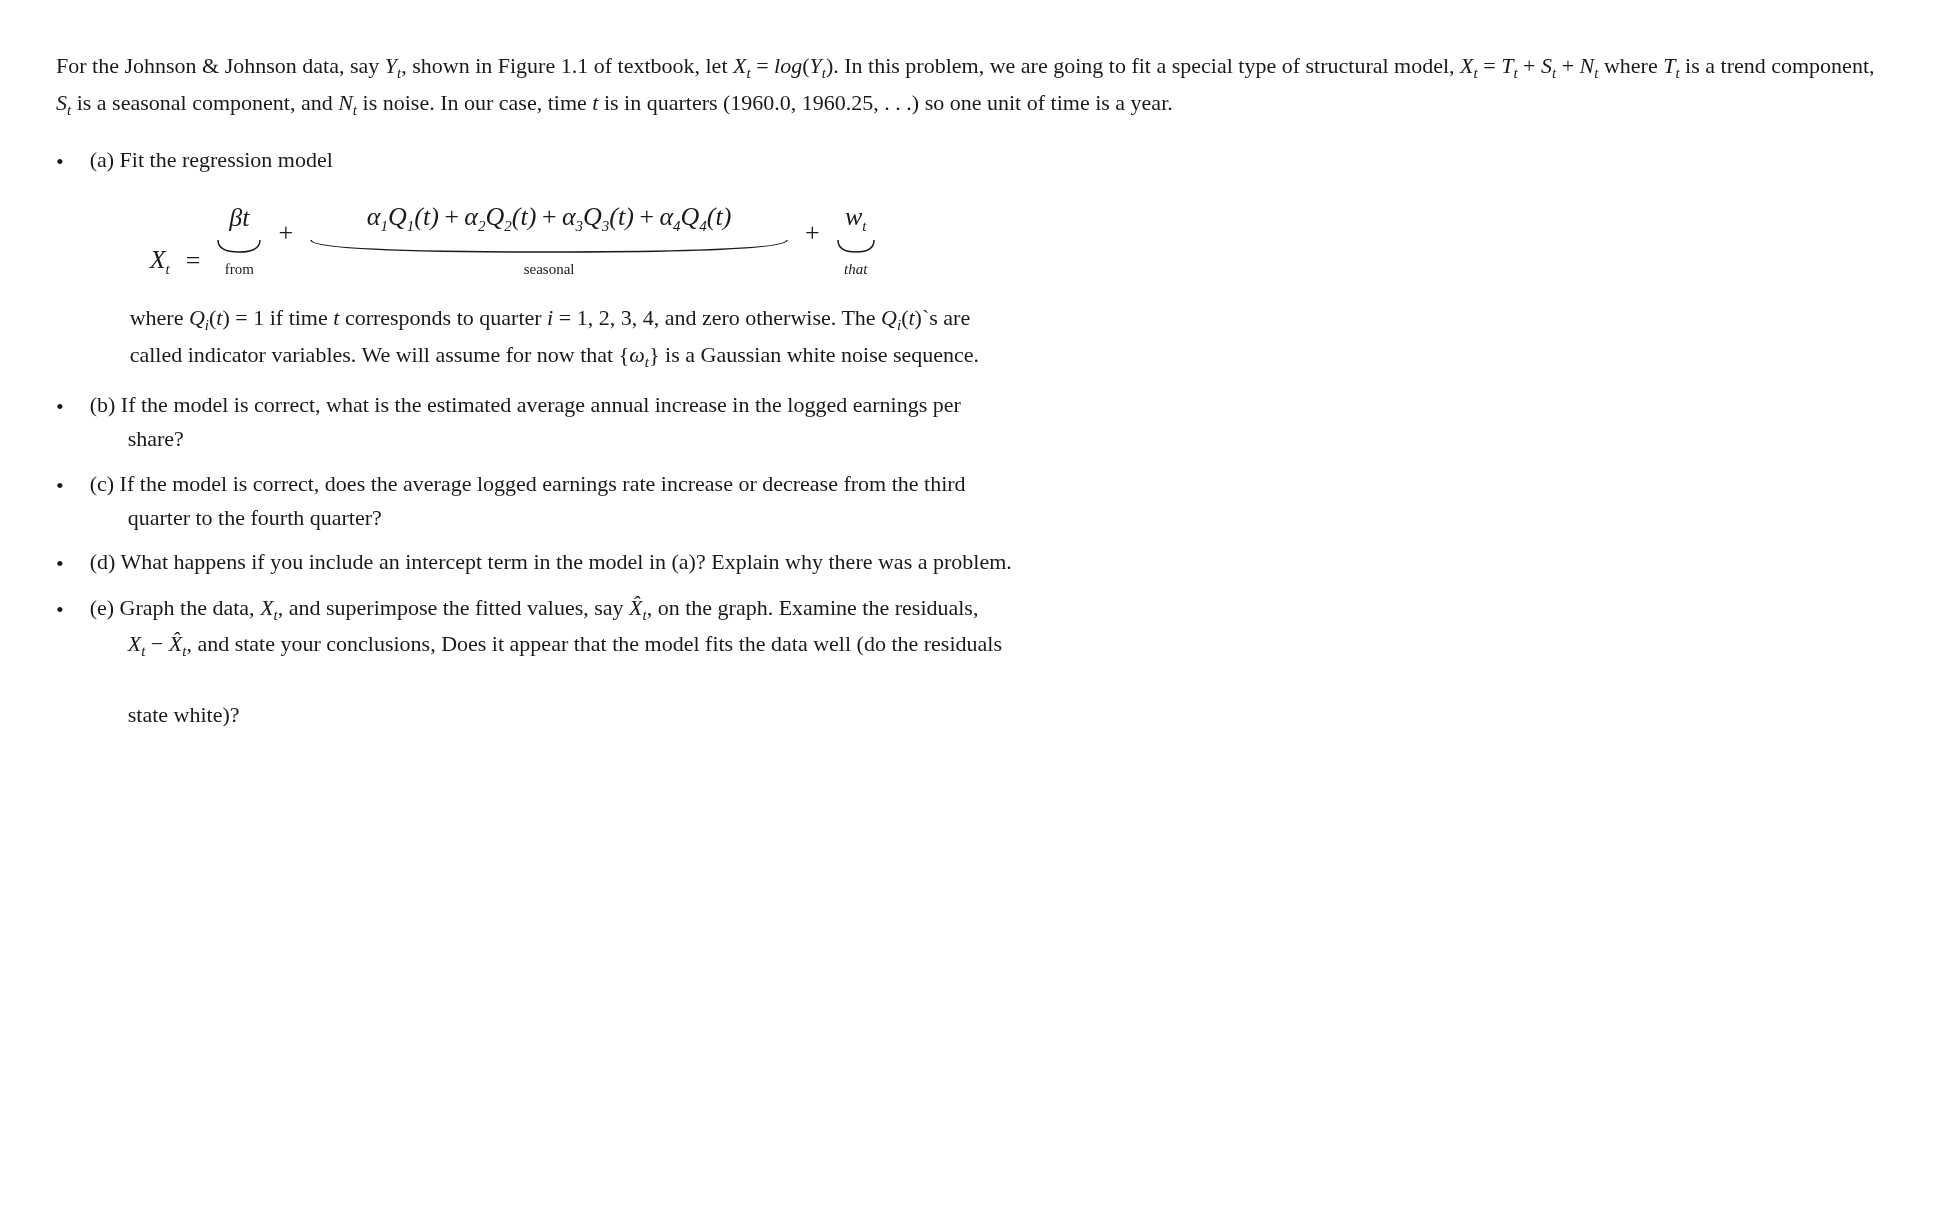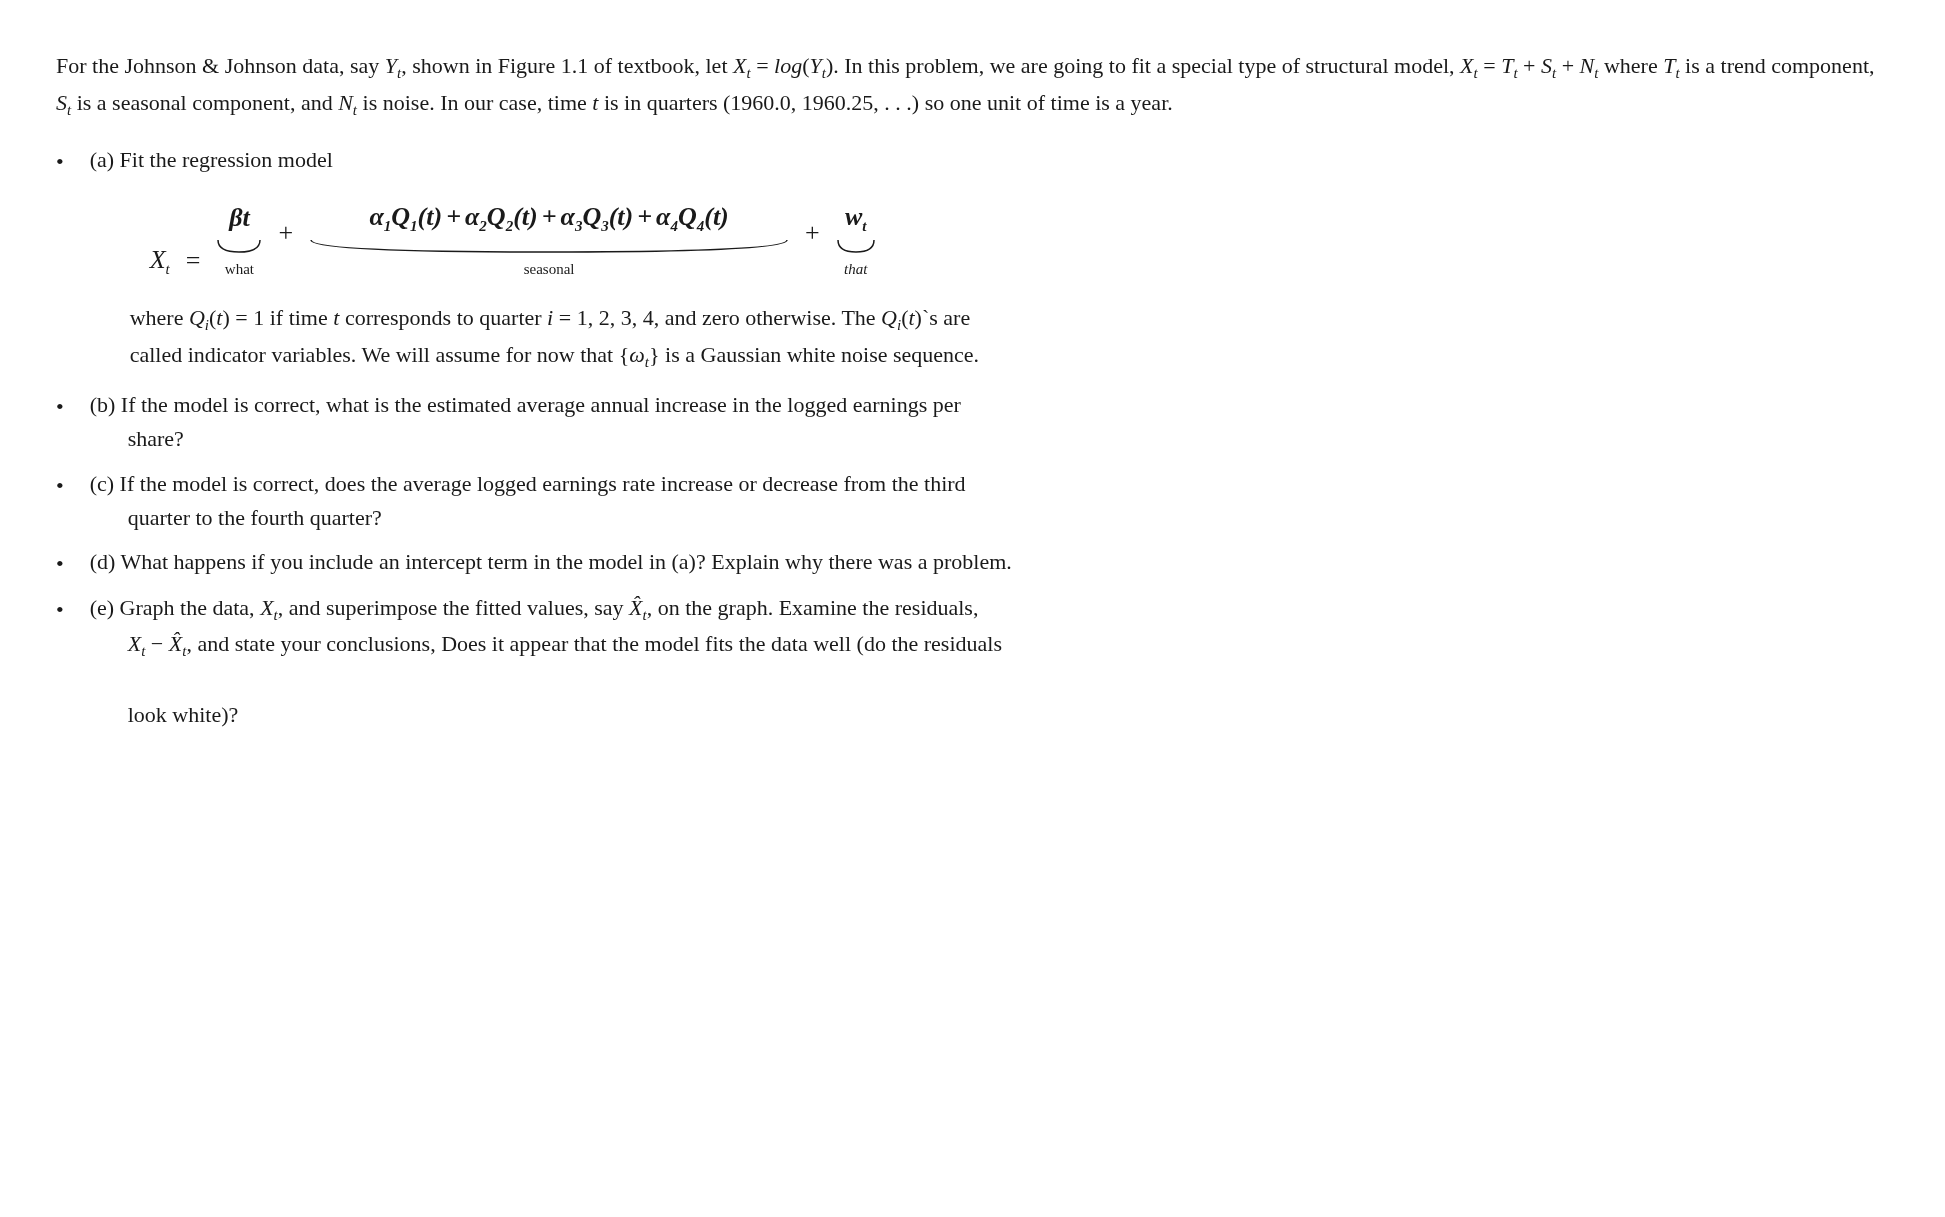--- a/index.html
+++ b/index.html
@@ -55,21 +55,20 @@
 
     .brace-group {
       display: flex;
       flex-direction: column;
       align-items: center;
     }
 
     .brace-content {
       display: flex;
       align-items: baseline;
-      font-weight: bold;
     }
 
     .underbrace-label {
       font-size: 15px;
       color: #1a1a1a;
       margin-top: 2px;
       text-align: center;
     }
 
     .underbrace-label.italic {
@@ -127,21 +126,21 @@
           <span style="font-style:italic; font-size:26px;"><i>X<sub>t</sub></i></span>
           <span style="font-size:26px; margin: 0 6px;">=</span>
 
           <div class="brace-group">
             <div class="brace-content" style="font-style:italic;">
               <i>βt</i>
             </div>
             <svg width="46" height="18" class="underbrace-svg">
               <path d="M2,2 Q2,14 23,14 Q44,14 44,2" fill="none" stroke="#1a1a1a" stroke-width="1.5"></path>
             </svg>
-            <span class="underbrace-label">what</span>
+            <span class="underbrace-label">from</span>
           </div>
 
           <span style="margin: 0 6px; padding-bottom: 28px;">+</span>
 
           <div class="brace-group">
             <div class="brace-content" style="font-style:italic; gap:0; display:flex; align-items:baseline;">
               <i>α<sub>1</sub>Q<sub>1</sub>(t)</i>
               <span style="margin:0 4px;">+</span>
               <i>α<sub>2</sub>Q<sub>2</sub>(t)</i>
               <span style="margin:0 4px;">+</span>
@@ -197,18 +196,18 @@
       <div class="bullet-content">
         <span>(d) What happens if you include an intercept term in the model in (a)? Explain why there was a problem.</span>
       </div>
     </li>
 
     <li class="bullet-item" style="margin-bottom: 10px;">
       <span class="bullet-dot">•</span>
       <div class="bullet-content">
         <span>(e) Graph the data, <i>X<sub>t</sub></i>, and superimpose the fitted values, say <i>X̂<sub>t</sub></i>, on the graph. Examine the residuals,</span><br>
         <span class="continuation"><i>X<sub>t</sub></i> − <i>X̂<sub>t</sub></i>, and state your conclusions, Does it appear that the model fits the data well (do the residuals</span><br>
-        <span class="continuation">look white)?</span>
+        <span class="continuation">state white)?</span>
       </div>
     </li>
 
   </ul>
 </div>
 
 </body></html>

